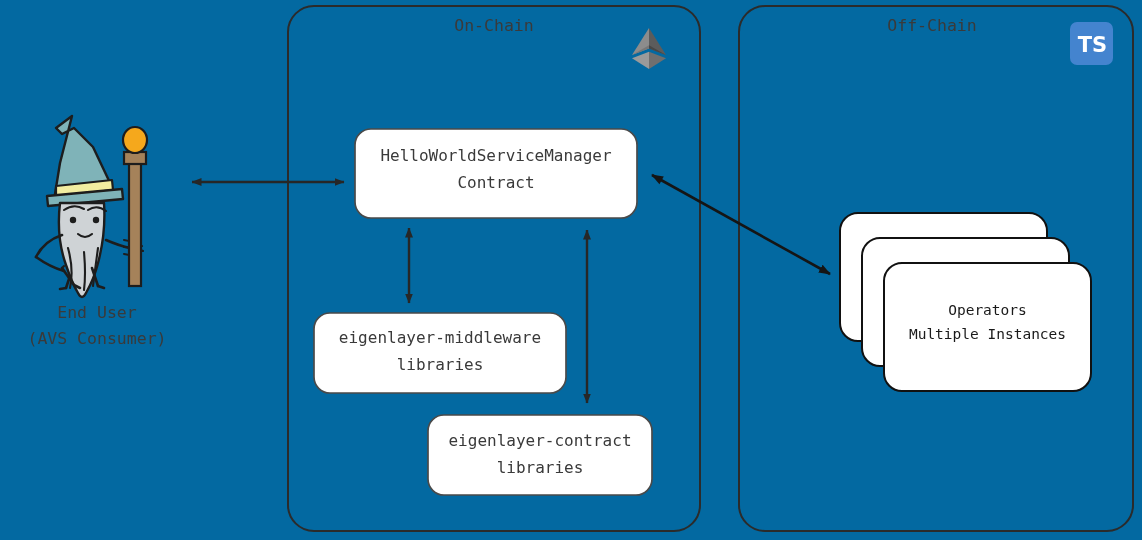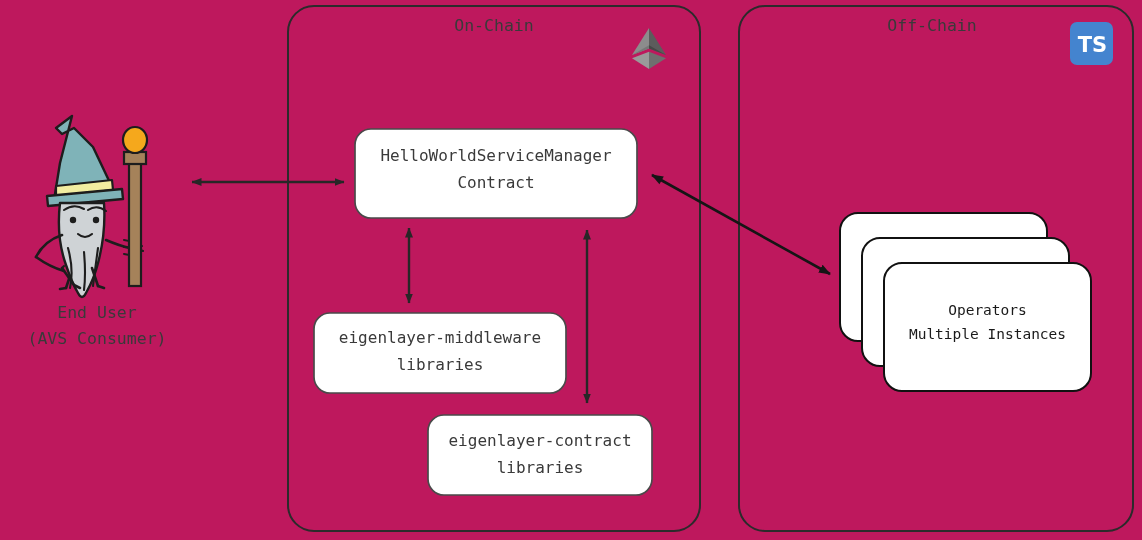--- a/index.html
+++ b/index.html
@@ -4,21 +4,21 @@
 <style>
   html, body {
     margin: 0;
     padding: 0;
     background: #ffffff;
   }
   #canvas {
     position: relative;
     width: 1142px;
     height: 540px;
-    background: #be185d;
+    background: #0369a1;
     font-family: "DejaVu Sans Mono", "Liberation Mono", monospace;
     overflow: hidden;
   }
   svg { display: block; }
   .panel-rect {
     fill: none;
     stroke: #2b2b2b;
     stroke-width: 2;
   }
   .box-rect {

